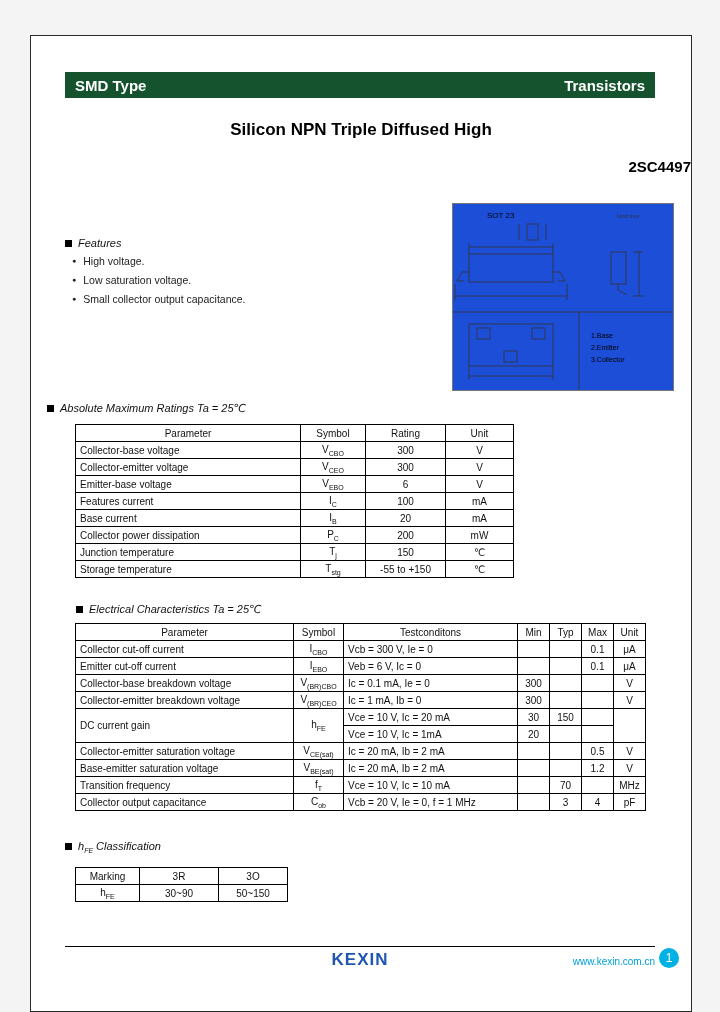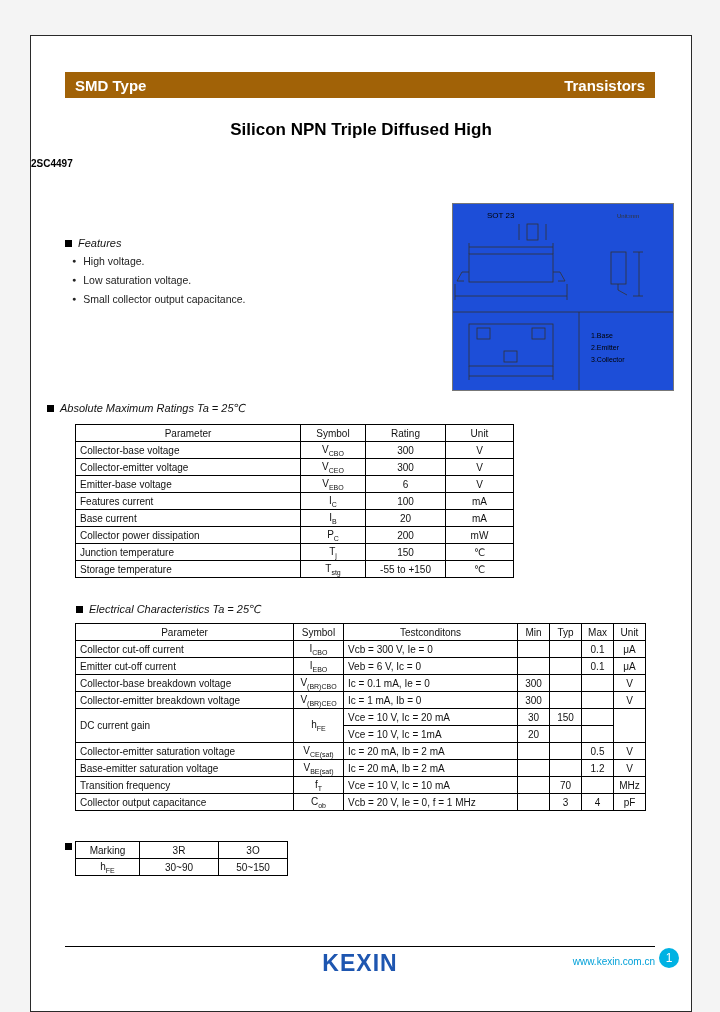--- a/index.html
+++ b/index.html
@@ -1,36 +1,36 @@
 <!DOCTYPE html>
 <html><head>
 <meta charset="utf-8">
 <style>
   *{margin:0;padding:0;box-sizing:border-box;}
   body{font-family:"Liberation Sans","DejaVu Sans",sans-serif;background:#e9e9e9;}
   .canvas{position:relative;width:720px;height:1012px;background:#f4f4f4;overflow:hidden;}
   .page{position:absolute;left:30px;top:35px;width:662px;height:977px;background:#fff;border:1px solid #2a2a2a;}
-  .bar{position:absolute;left:65px;top:72px;width:590px;height:26px;background:#a16207;color:#fff;
+  .bar{position:absolute;left:65px;top:72px;width:590px;height:26px;background:#14532d;color:#fff;
        display:flex;justify-content:space-between;align-items:center;padding:0 10px;
        font-size:15px;font-weight:bold;}
   .title{position:absolute;left:31px;top:120px;width:660px;text-align:center;font-size:17px;font-weight:bold;color:#000;}
-  .part{position:absolute;left:31px;top:158px;width:660px;text-align:left;font-size:10px;font-weight:bold;color:#000;}
+  .part{position:absolute;left:31px;top:158px;width:660px;text-align:right;font-size:15px;font-weight:bold;color:#000;}
   .sec{position:absolute;font-size:11px;color:#111;white-space:nowrap;font-style:italic;}
   .sq{display:inline-block;width:7px;height:7px;background:#000;margin-right:6px;}
   .feat{position:absolute;left:72px;font-size:10.5px;color:#222;white-space:nowrap;}
   .dot{font-size:7px;vertical-align:2px;margin-right:7px;}
   table{border-collapse:collapse;table-layout:fixed;position:absolute;background:#fff;}
   td,th{border:1px solid #000;font-size:10px;font-weight:normal;text-align:center;height:17px;
         padding:0 2px;overflow:hidden;white-space:nowrap;color:#111;vertical-align:middle;}
   .pl{text-align:left;padding-left:4px;}
   sub{font-size:7px;}
   .pkg-box{position:absolute;left:452px;top:203px;width:222px;height:188px;border:1px solid #777;background:#1d4ed8;}
   .pkg text{font-family:"Liberation Sans","DejaVu Sans",sans-serif;}
   .fline{position:absolute;left:65px;top:946px;width:590px;border-top:1px solid #000;}
-  .logo{position:absolute;left:260px;top:950px;width:200px;text-align:center;font-size:23px;
+  .logo{position:absolute;left:260px;top:950px;width:200px;text-align:center;font-size:17px;
         font-weight:bold;color:#1e56b0;letter-spacing:1px;}
   .site{position:absolute;left:470px;top:956px;width:185px;text-align:right;color:#00a0d8;font-size:10px;}
   .pgnum{position:absolute;left:659px;top:948px;width:20px;height:20px;border-radius:50%;
          background:#00b2e3;color:#fff;font-size:12px;text-align:center;line-height:20px;}
 </style>
 </head>
 <body>
 
 <div class="canvas">
   <div class="page"></div>
@@ -271,21 +271,21 @@
       <td>3</td>
       <td>4</td>
       <td>pF</td>
     </tr>
   </tbody>
     </table>
 
   <div class="sec" style="left:65px;top:840px;">
     <span class="sq"></span><span>h</span><sub>FE</sub><span style="margin-left:3px;">Classification</span>
   </div>
-  <table style="left:75px;top:841px;width:212px;">
+  <table style="left:75px;top:867px;width:212px;">
     <colgroup>
         <col style="width:64px">
         <col style="width:79px">
         <col style="width:69px">
       </colgroup>
     <tbody>
         <tr>
       <td>Marking</td>
       <td>3R</td>
       <td>3O</td>

